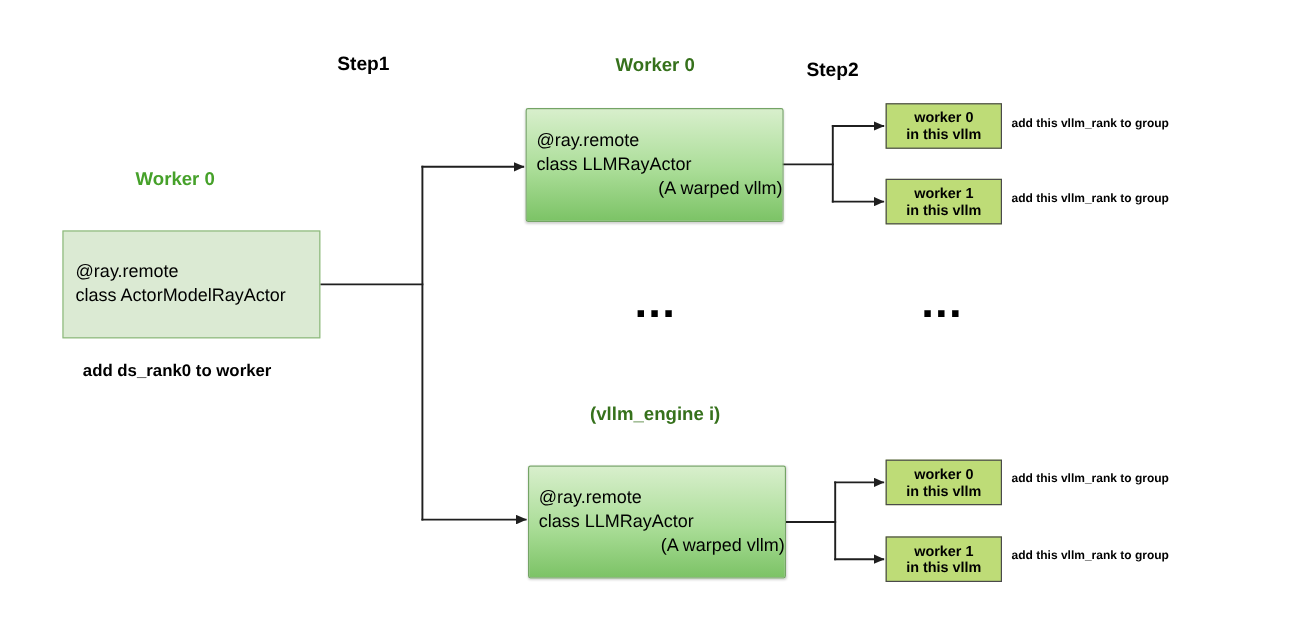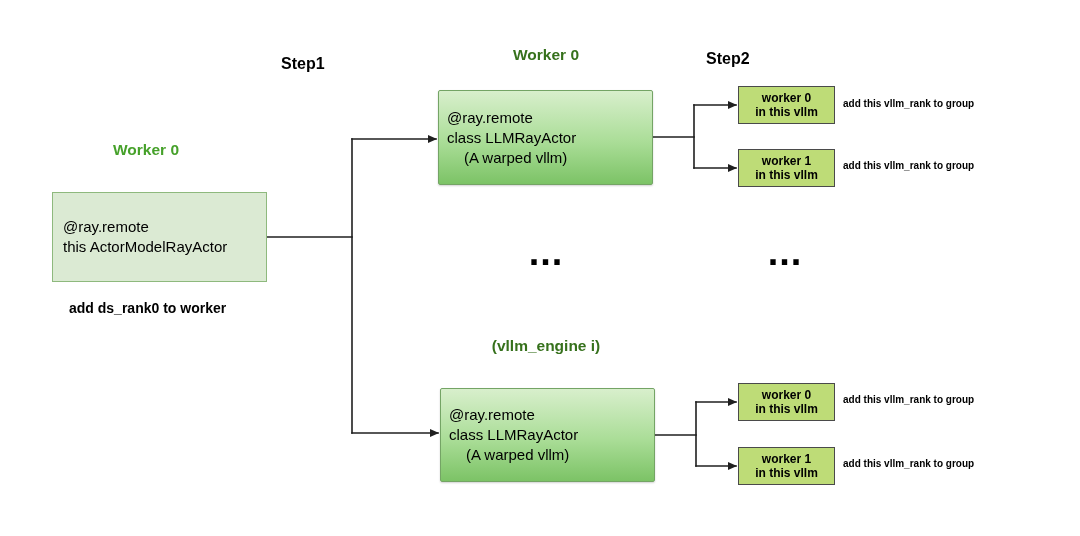--- a/index.html
+++ b/index.html
@@ -42,21 +42,21 @@
     font-size:15px;font-weight:400;line-height:20px;color:var(--text-color);white-space:nowrap;
   }
   .engine-box{
     width:215px;height:95px;
     background:linear-gradient(180deg, var(--engine-box-top) 0%, #aadd97 55%, var(--engine-box-bottom) 100%);
     border:1px solid var(--engine-box-border);border-radius:2px;
     box-shadow:0 1px 2px rgba(0,0,0,0.18);
     display:flex;flex-direction:column;justify-content:center;
     padding-left:8px;z-index:1;
   }
-  .engine-box .indent{padding-left:17px;}
+  .engine-box .indent{padding-left:17px;text-align:right;}
   .caption{
     font-size:10px;font-weight:700;color:var(--text-color);z-index:2;white-space:nowrap;
   }
   .caption-small{font-size:14px;}
   .worker-box{
     width:97px;height:38px;background:var(--worker-box-fill);
     border:1.5px solid var(--worker-box-border);
     display:flex;flex-direction:column;justify-content:center;align-items:center;
     z-index:1;text-align:center;
   }
@@ -88,29 +88,29 @@
       <path d="M694,105 V168"></path>
       <path d="M694,105 H736" marker-end="url(#arrow)"></path>
       <path d="M694,168 H736" marker-end="url(#arrow)"></path>
       <path d="M655,435 H696"></path>
       <path d="M696,402 V466"></path>
       <path d="M696,402 H736" marker-end="url(#arrow)"></path>
       <path d="M696,466 H736" marker-end="url(#arrow)"></path>
     </g>
   </svg>
 
-  <div class="abs step-label" style="left:281px;top:55px;">Step1</div>
-  <div class="abs step-label" style="left:706px;top:50px;">Step2</div>
+  <div class="abs step-label" style="left:281px;top:45px;">Step1</div>
+  <div class="abs step-label" style="left:672px;top:50px;">Step2</div>
 
   <div class="abs group-heading heading-bright" style="left:46px;top:140px;">
     <div>Worker 0</div>
   </div>
   <div class="abs actor-box" style="left:52px;top:192px;">
     <div class="code-line">@ray.remote</div>
-    <div class="code-line">this ActorModelRayActor</div>
+    <div class="code-line">class ActorModelRayActor</div>
   </div>
   <div class="abs caption caption-small" style="left:69px;top:300px;">add ds_rank0 to worker</div>
 
   <div class="abs group-heading heading-dark" style="left:446px;top:45px;">
     <div>Worker 0</div>
   </div>
   <div class="abs engine-box" style="left:438px;top:90px;">
     <div class="code-line">@ray.remote</div>
     <div class="code-line">class LLMRayActor</div>
     <div class="code-line indent">(A warped vllm)</div>

